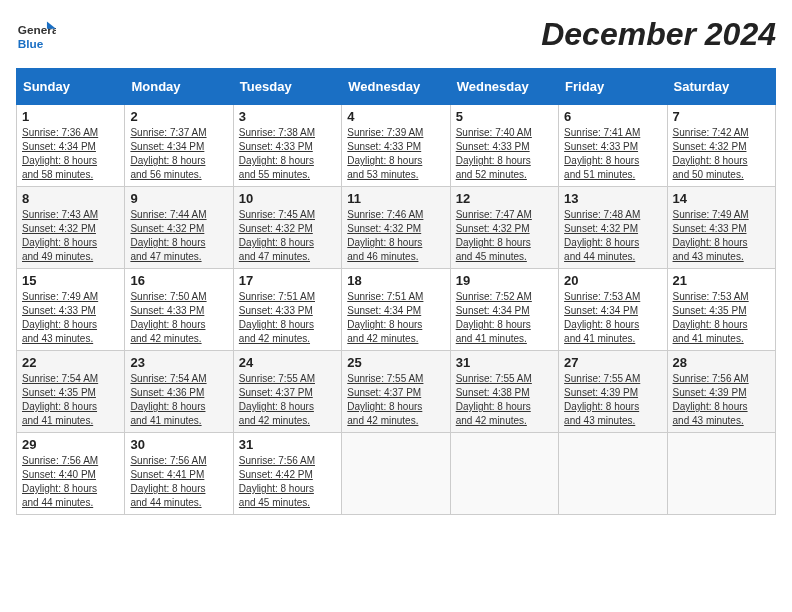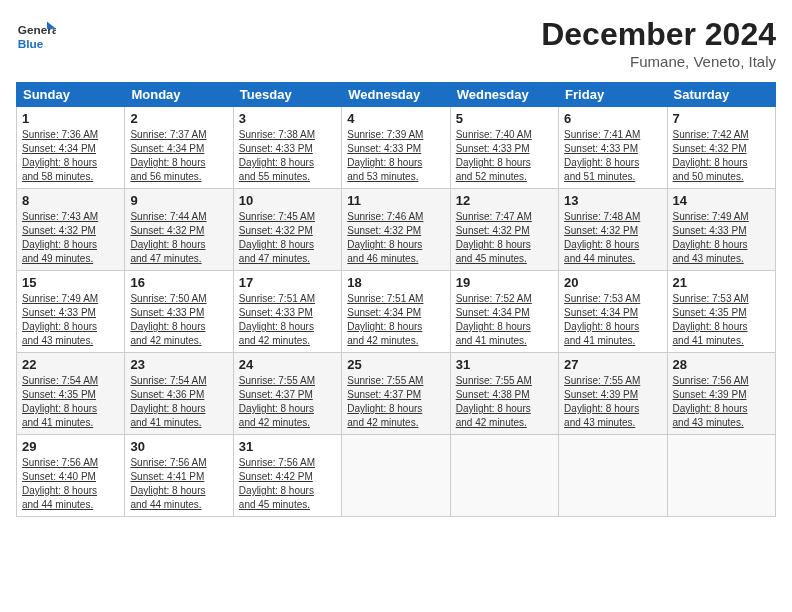--- a/index.html
+++ b/index.html
@@ -21,34 +21,34 @@
       align-items: center;
       font-size: 18px;
       font-weight: bold;
       color: #333;
     }
     .logo-icon {
       width: 40px;
       height: 40px;
       margin-right: 4px;
     }
-    .title-block { text-align: right; }
+    .title-block { text-align: center; font-style: italic; }
     .month-title { font-size: 32px; font-weight: bold; color: #222; }
     .location-title { font-size: 15px; color: #555; }
 
     .calendar {
       width: 100%;
       border-collapse: collapse;
       font-size: 11px;
     }
     .calendar th {
       background-color: #1a6fc4;
       color: #fff;
       text-align: left;
-      padding: 4px 6px;
+      padding: 10px 6px;
       font-size: 13px;
       font-weight: bold;
       border: 1px solid #1a6fc4;
     }
     .calendar td {
       border: 1px solid #ccc;
       vertical-align: top;
       padding: 4px 5px;
       width: 108px;
       min-height: 70px;
@@ -78,21 +78,20 @@
 <div class="header">
   <div class="logo">
     <svg class="logo-icon" viewBox="0 0 44 44">
       <text x="2" y="20" font-size="13" font-weight="bold" fill="#333" font-family="Arial">General</text>
       <text x="2" y="35" font-size="13" font-weight="bold" fill="#1a6fc4" font-family="Arial">Blue</text>
       <polygon points="34,6 44,14 34,14" fill="#1a6fc4"></polygon>
     </svg>
   </div>
   <div class="title-block">
     <div class="month-title">December 2024</div>
-    <div class="location-title">Fumane, Veneto, Italy</div>
   </div>
 </div>
 
 <table class="calendar">
   <thead>
     <tr>
     <th>Sunday</th>
         <th>Monday</th>
         <th>Tuesday</th>
         <th>Wednesday</th>

